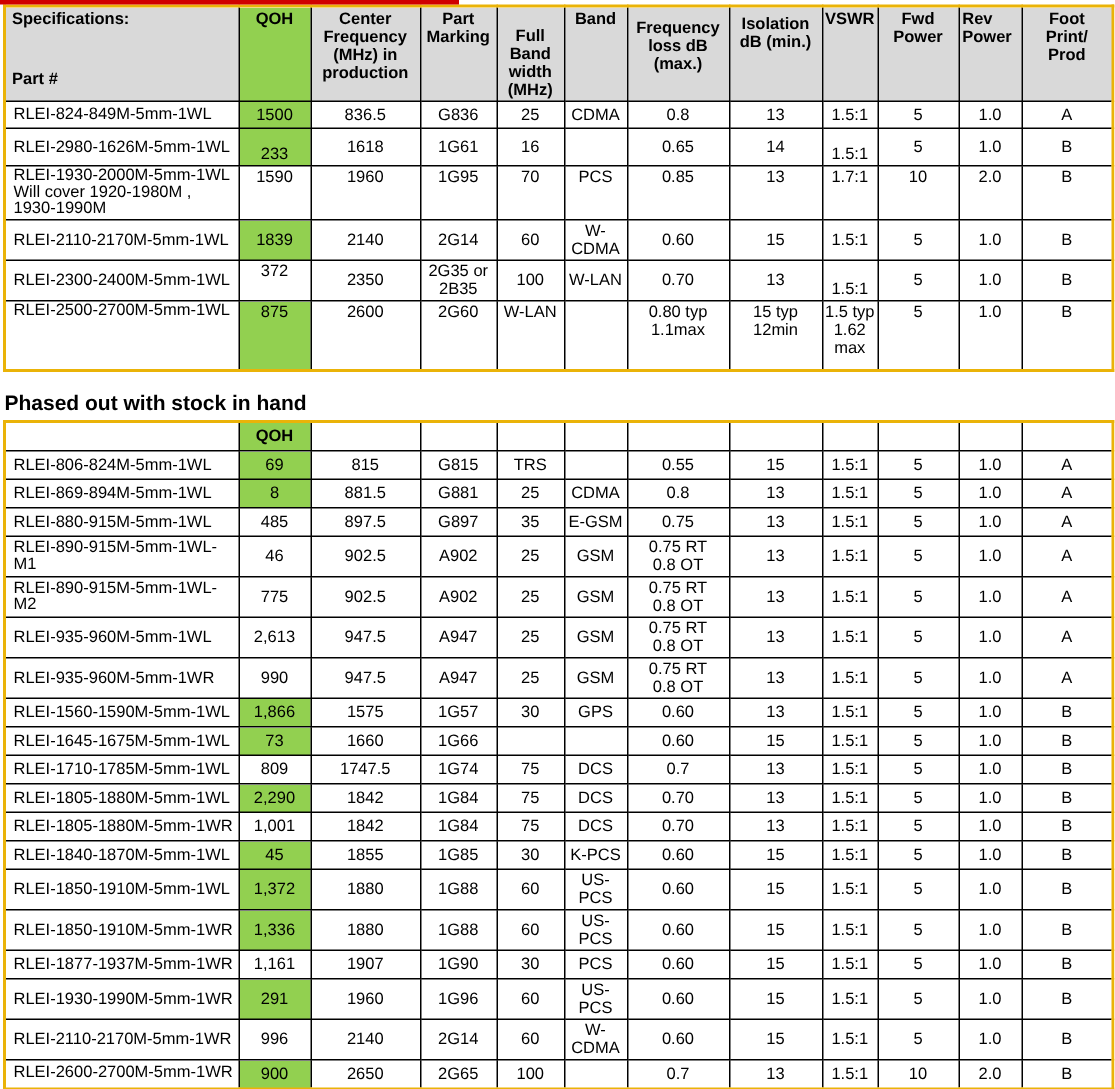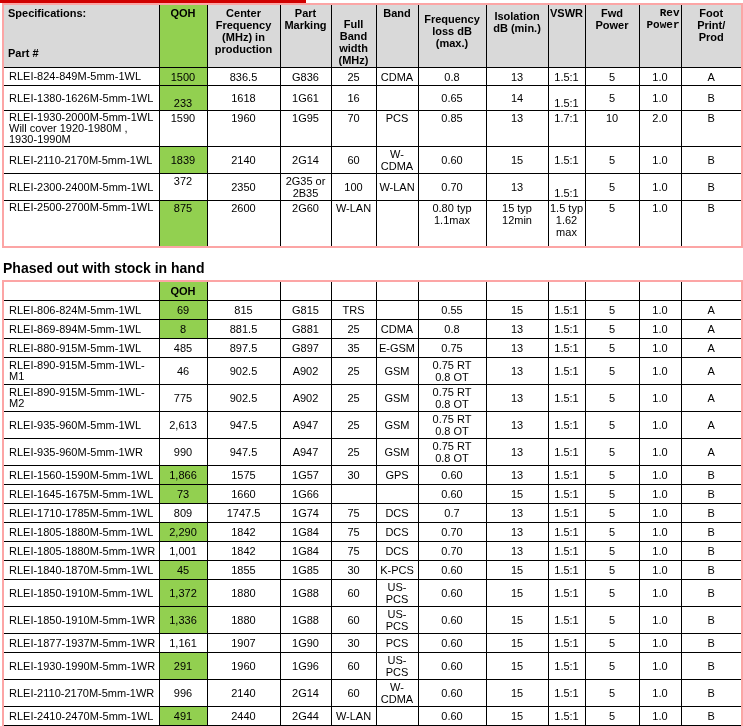--- a/index.html
+++ b/index.html
@@ -2,37 +2,37 @@
 <html style="--green: #92D050; --hdr-gray: #D9D9D9; --red: #D00000;"><head>
 <meta charset="utf-8">
 <style>
   html,body{margin:0;padding:0;}
   body{
     width:743px;height:726px;overflow:hidden;background:#fff;
     font-family:"Liberation Sans", sans-serif;color:#000;
   }
   .page{position:relative;padding:3px 0 0 2px;}
   .red-line{position:absolute;top:0;left:0;width:306px;height:3px;background:var(--red,#d00000);z-index:5;}
-  table{border-collapse:collapse;table-layout:fixed;width:739px;border:2px solid #fca5a5;}
+  table{border-collapse:collapse;table-layout:fixed;width:739px;border:2px solid #eab308;}
   td{
     border:1px solid #000;font-size:11px;line-height:12px;text-align:center;
     vertical-align:middle;padding:1px 1px;overflow:hidden;white-space:pre-line;
   }
   .part-cell{text-align:left;padding-left:5px;line-height:11px;}
   td.green{background:var(--green,#92D050);}
   .hdr{background:var(--hdr-gray,#D9D9D9);font-weight:bold;vertical-align:top;padding-top:2px;}
   .hdr.green{background:var(--green,#92D050);}
   .blank-hdr{background:#fff;}
   .qoh-hdr2{background:var(--green,#92D050);font-weight:bold;}
   .spec-cell{background:var(--hdr-gray,#D9D9D9);font-weight:bold;text-align:left;vertical-align:top;padding:0;}
   .spec-wrap{display:flex;flex-direction:column;justify-content:space-between;height:52px;padding:2px 4px;}
   .pt12{padding-top:13px;}
   .pt8{padding-top:8px;}
   .pt6{padding-top:5px;}
-  .tl{text-align:right;padding-left:2px;font-family:Liberation Mono, monospace;}
+  .tl{text-align:left;padding-left:2px;}
   .vbottom{vertical-align:bottom;}
   .vtop-cell{vertical-align:top;}
   tr.vtop td{vertical-align:top;}
   .section-title{font-size:14px;font-weight:bold;margin:13px 16px 4px 1px;line-height:15px;}
   
   .c0{width:156px}.c1{width:48px}.c2{width:73px}.c3{width:51px}.c4{width:45px}.c5{width:42px}
   .c6{width:68px}.c7{width:62px}.c8{width:37px}.c9{width:54px}.c10{width:42px}.c11{width:61px}
 </style>
 </head>
 <body>
@@ -92,21 +92,21 @@
           <td>25</td>
           <td>CDMA</td>
           <td>0.8</td>
           <td>13</td>
           <td>1.5:1</td>
           <td>5</td>
           <td>1.0</td>
           <td>A</td>
         </tr>
         <tr style="height: 25px;">
-          <td class="part-cell">RLEI-1380-1626M-5mm-1WL</td>
+          <td class="part-cell">RLEI-2980-1626M-5mm-1WL</td>
           <td class="green vbottom">233</td>
           <td>1618</td>
           <td>1G61</td>
           <td>16</td>
           <td></td>
           <td>0.65</td>
           <td>14</td>
           <td class="vbottom">1.5:1</td>
           <td>5</td>
           <td>1.0</td>
@@ -460,34 +460,20 @@
           <td>60</td>
           <td>W-CDMA</td>
           <td>0.60</td>
           <td>15</td>
           <td>1.5:1</td>
           <td>5</td>
           <td>1.0</td>
           <td>B</td>
         </tr>
         <tr style="height: 19px;">
-          <td class="part-cell">RLEI-2410-2470M-5mm-1WL</td>
-          <td class="green">491</td>
-          <td>2440</td>
-          <td>2G44</td>
-          <td>W-LAN</td>
-          <td></td>
-          <td>0.60</td>
-          <td>15</td>
-          <td>1.5:1</td>
-          <td>5</td>
-          <td>1.0</td>
-          <td>B</td>
-        </tr>
-        <tr style="height: 19px;">
           <td class="part-cell">RLEI-2600-2700M-5mm-1WR</td>
           <td class="green">900</td>
           <td>2650</td>
           <td>2G65</td>
           <td>100</td>
           <td></td>
           <td>0.7</td>
           <td>13</td>
           <td>1.5:1</td>
           <td>10</td>

